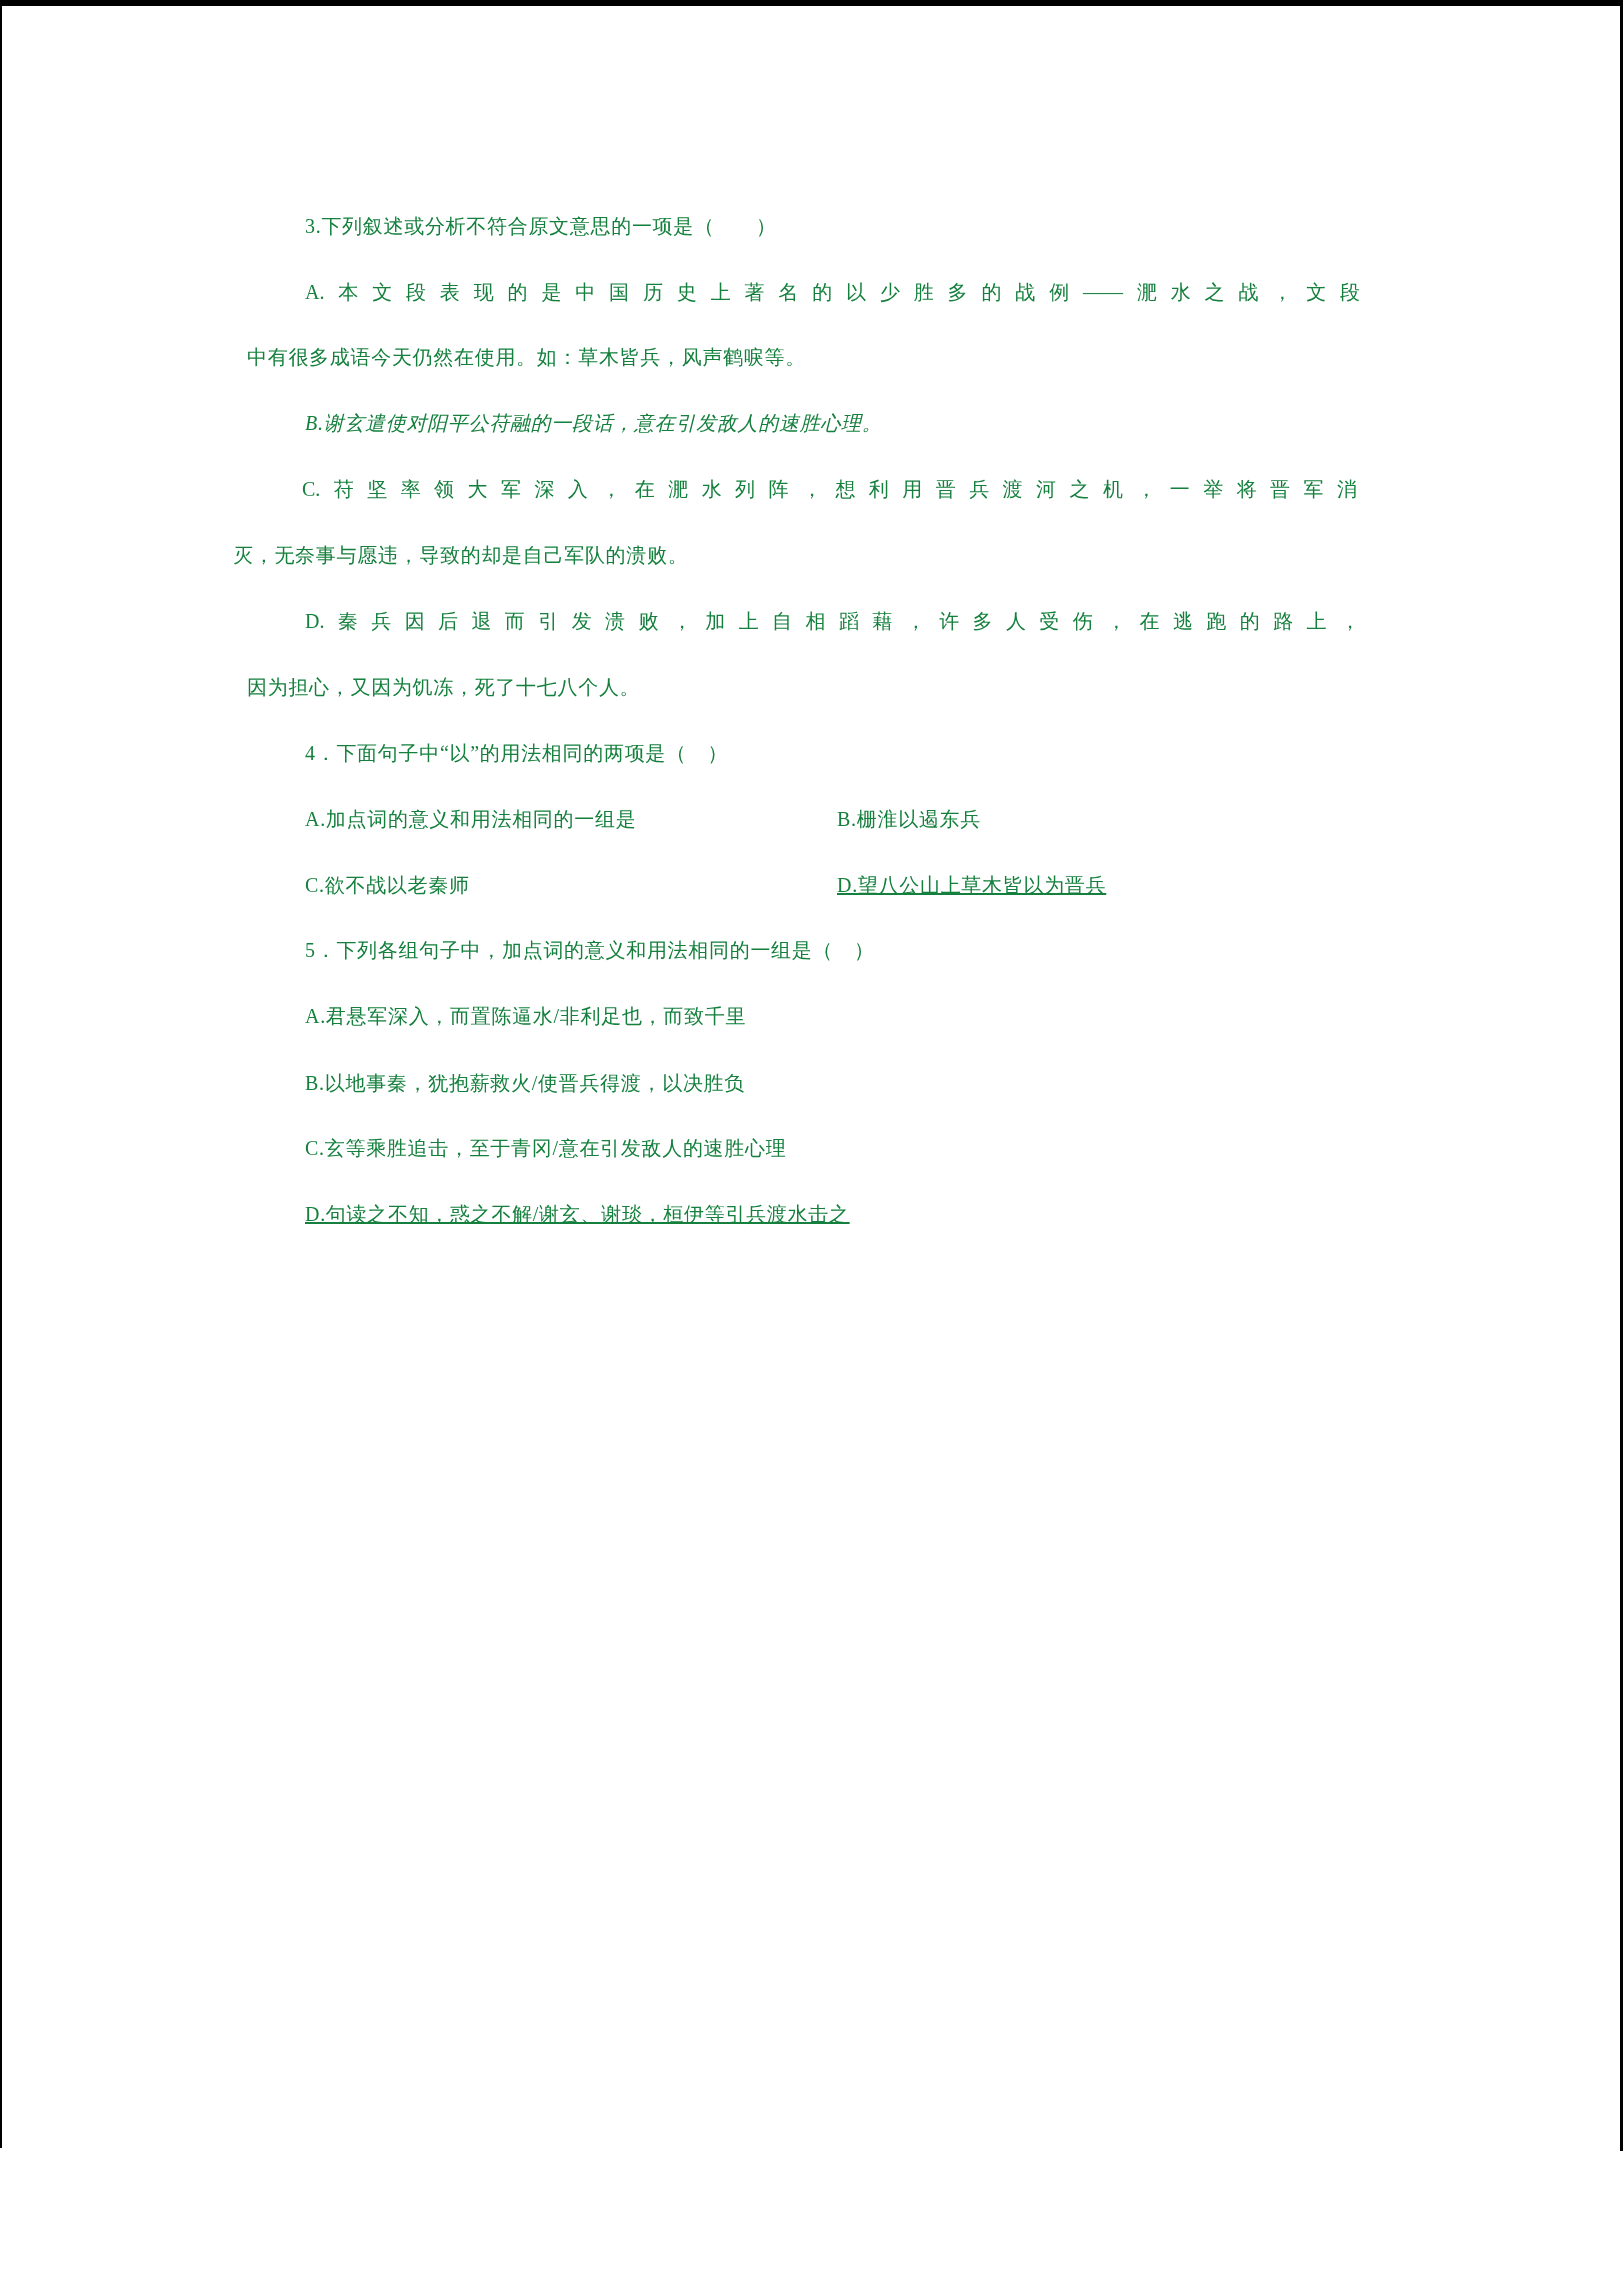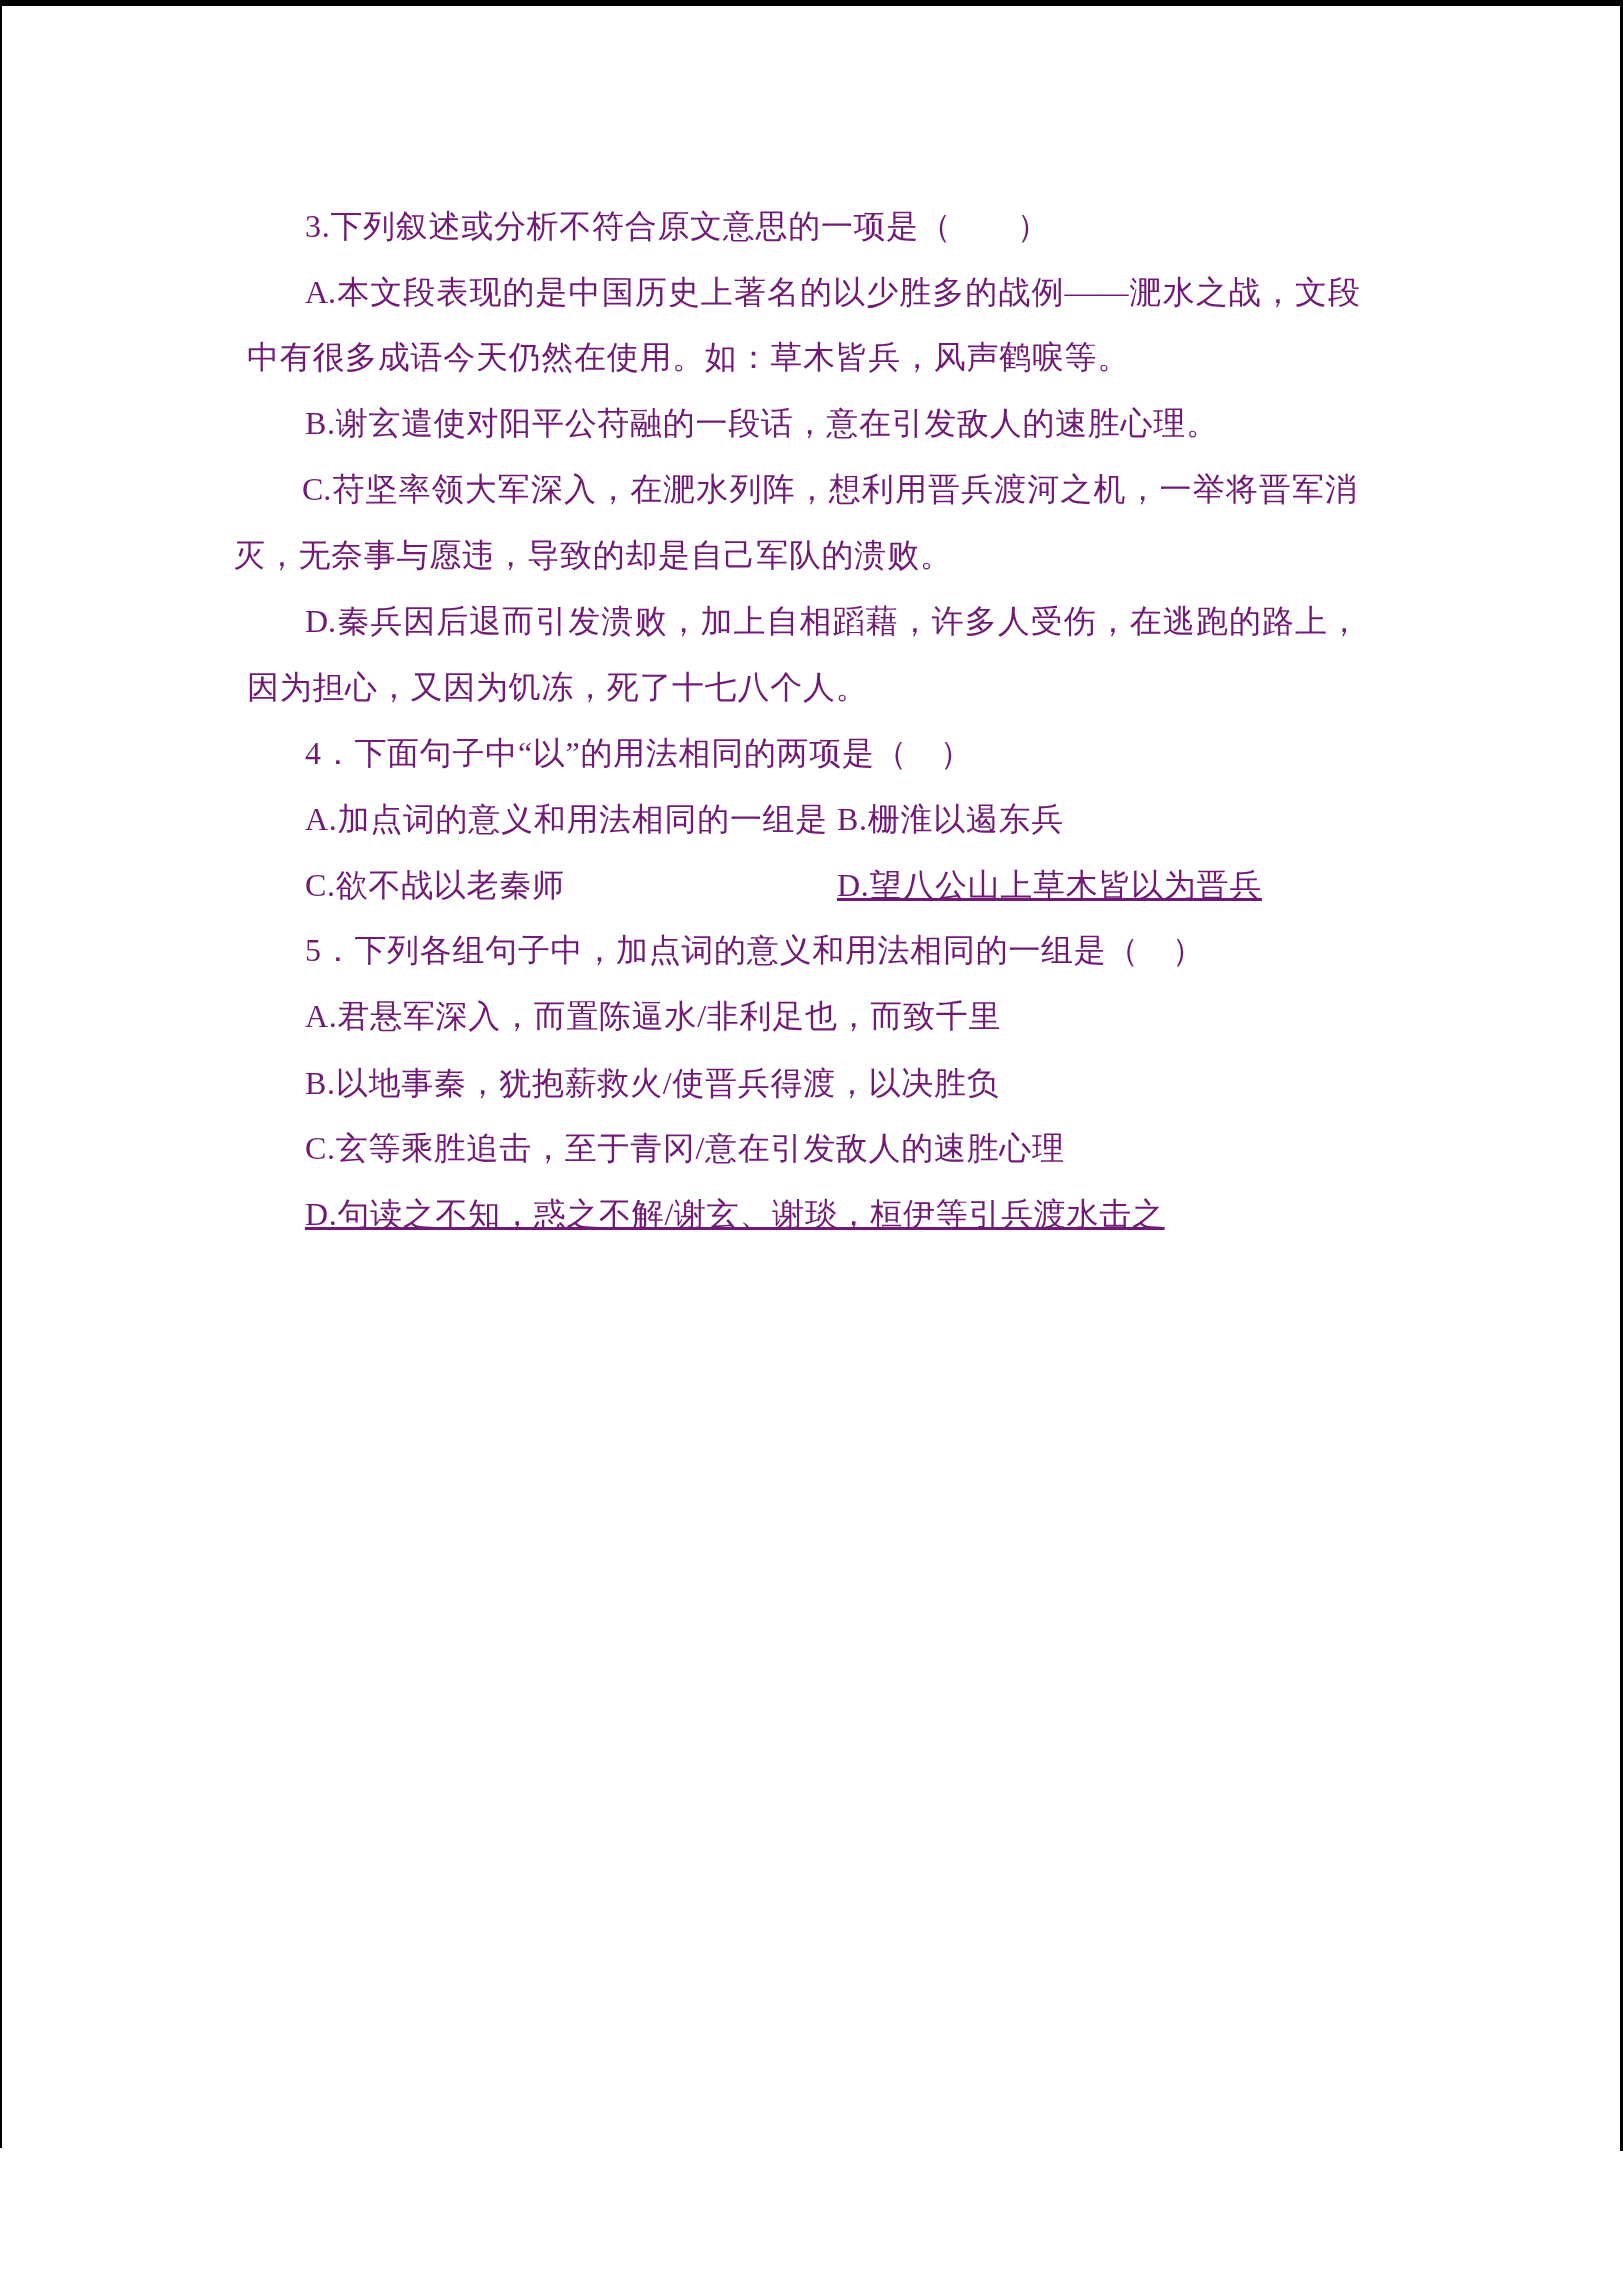--- a/index.html
+++ b/index.html
@@ -22,25 +22,25 @@
   }
   .edge {
     position: absolute;
     background: #000000;
   }
   .edge-top    { top: 0; left: 0; width: 1623px; height: 6.1px; }
   .edge-right  { top: 0; right: 0; width: 2.7px; height: 2151px; }
   .edge-left   { top: 0; left: 0; width: 2px; height: 2148px; }
   .tline {
     position: absolute;
-    font-size: 32px;
+    font-size: 20px;
     line-height: 42px;
     white-space: pre;
     letter-spacing: 0.7px;
-    color: #701a75;
+    color: #15803d;
   }
   .tline.justify {
     white-space: normal;
     text-align: justify;
     text-align-last: justify;
     width: 1055px;
     letter-spacing: 0;
   }
 </style>
 </head>
@@ -51,21 +51,21 @@
 <div class="edge edge-top"></div>
 <div class="edge edge-left"></div>
 <div class="edge edge-right"></div>
 
 <div class="tline" style="left:305px; top:205px;">3.下列叙述或分析不符合原文意思的一项是（　　）</div>
 
 <div class="tline justify" style="left:305px; top:271px;">A.本文段表现的是中国历史上著名的以少胜多的战例——淝水之战，文段</div>
 
 <div class="tline" style="left:247px; top:336px;">中有很多成语今天仍然在使用。如：草木皆兵，风声鹤唳等。</div>
 
-<div class="tline" style="left:305px; top:402px;">B.谢玄遣使对阳平公苻融的一段话，意在引发敌人的速胜心理。</div>
+<div class="tline" style="left:305px; top:402px;font-style:italic;">B.谢玄遣使对阳平公苻融的一段话，意在引发敌人的速胜心理。</div>
 
 <div class="tline justify" style="left:302px; top:468px;">C.苻坚率领大军深入，在淝水列阵，想利用晋兵渡河之机，一举将晋军消</div>
 
 <div class="tline" style="left:233px; top:534px;">灭，无奈事与愿违，导致的却是自己军队的溃败。</div>
 
 <div class="tline justify" style="left:305px; top:600px;">D.秦兵因后退而引发溃败，加上自相蹈藉，许多人受伤，在逃跑的路上，</div>
 
 <div class="tline" style="left:247px; top:666px;">因为担心，又因为饥冻，死了十七八个人。</div>
 
 <div class="tline" style="left:305px; top:732px;">4．下面句子中“以”的用法相同的两项是（　）</div>

